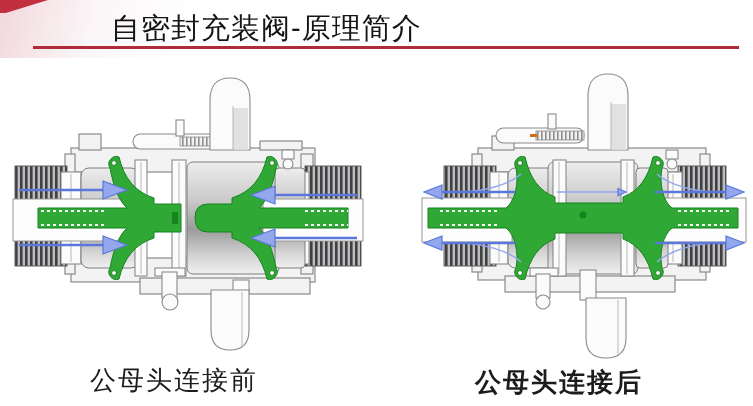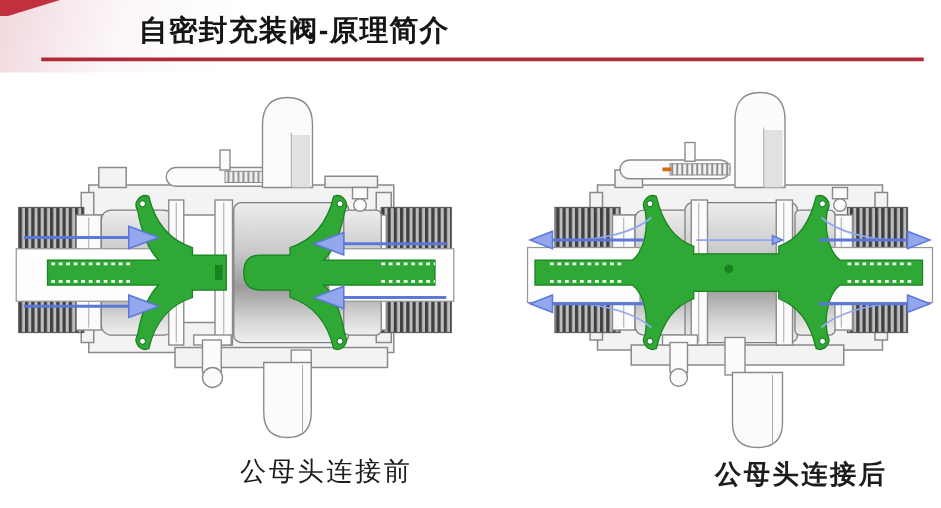--- a/index.html
+++ b/index.html
@@ -13,34 +13,34 @@
     background:linear-gradient(105deg, rgba(224,168,180,.45) 0%, rgba(238,216,221,.22) 30%, rgba(255,255,255,0) 58%);
     pointer-events:none;
   }
   .corner-accent{
     position:absolute;left:0;top:0;width:48px;height:13px;
     background:var(--corner-red,#c23040);
     clip-path:polygon(0 0,100% 0,12% 100%,0 100%);
   }
   .slide-title{
     position:absolute;left:111px;top:9px;
-    font-size:23px;font-weight:700;letter-spacing:1px;
+    font-size:29px;font-weight:400;letter-spacing:1px;
     color:var(--title-color,#151515);white-space:nowrap;
   }
   .title-divider{
     position:absolute;left:33px;top:46px;width:706px;height:2.5px;
     background:var(--divider-red,#ad2c38);
   }
   .diagram{position:absolute;}
   .diagram.before{left:5px;top:62px;width:365px;height:300px;}
   .diagram.after{left:420px;top:62px;width:330px;height:300px;}
   .caption{
-    position:absolute;text-align:right;
+    position:absolute;text-align:left;
     font-family:"Liberation Serif","DejaVu Serif",serif;
-    font-size:21px;color:var(--caption-color,#1c1c1c);letter-spacing:2px;white-space:nowrap;
+    font-size:26px;color:var(--caption-color,#1c1c1c);letter-spacing:2px;white-space:nowrap;
   }
   .caption.before{left:90px;top:363px;width:240px;}
   .caption.after{left:475px;top:365px;width:235px;font-weight:bold;}
 
   
   .outline{fill:#f3f3f3;stroke:#8a8a8a;stroke-width:1.2;}
   .white-part{fill:#fbfbfb;stroke:#8a8a8a;stroke-width:1.1;}
   .channel{fill:#fdfdfd;stroke:#979797;stroke-width:1;}
   .striped{stroke:#5c5c5c;stroke-width:1;}
   .detail-line{stroke:#a8a8a8;stroke-width:.8;}

